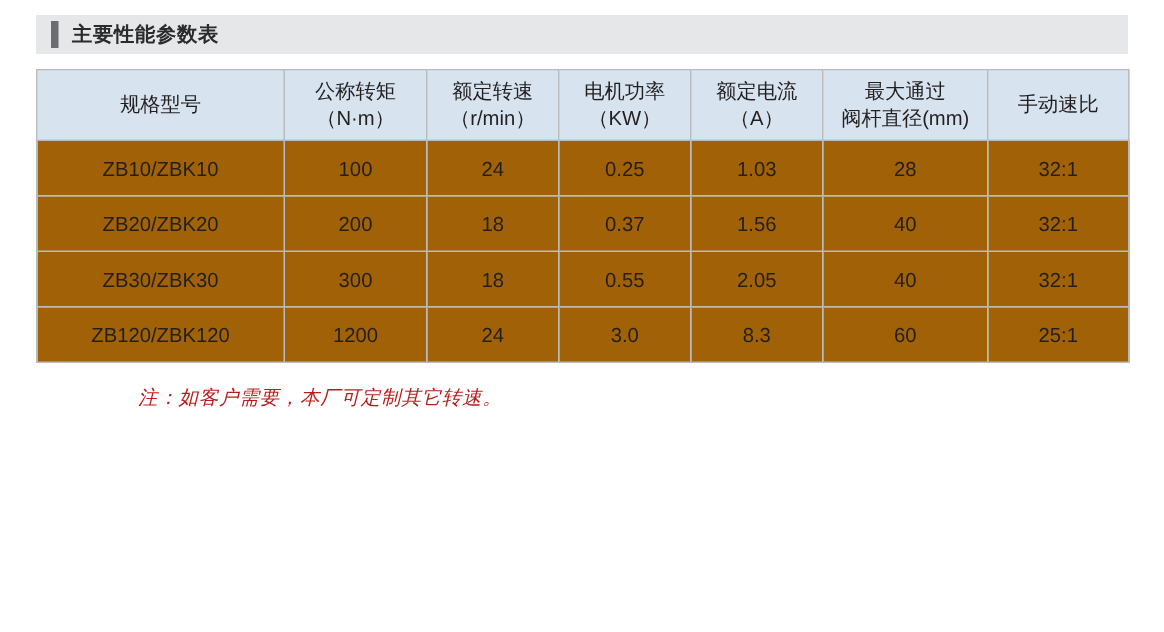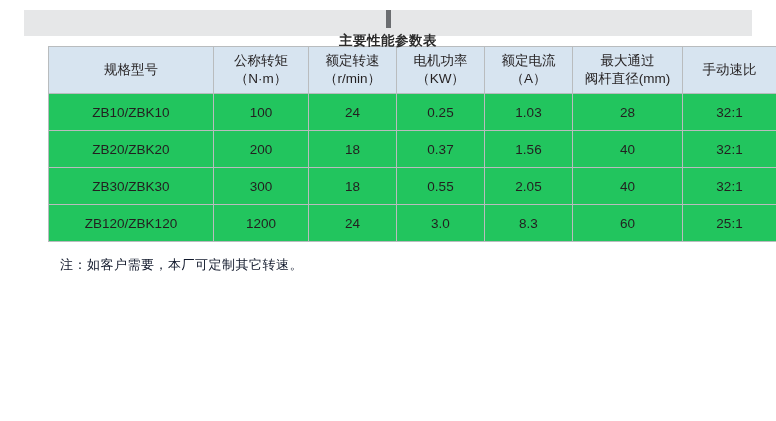--- a/index.html
+++ b/index.html
@@ -20,21 +20,20 @@
     height: 421px;
     box-sizing: border-box;
   }
   
   .title-bar {
     display: flex;
     align-items: center;
     height: 26px;
     margin: 10px 24px 0 24px;
     background: #e6e7e8;
-    flex-direction: column;
   }
   .title-accent {
     width: 5px;
     height: 18px;
     background: #6b6d70;
     margin-left: 10px;
     margin-right: 9px;
     flex: 0 0 auto;
   }
   .title-text {
@@ -45,21 +44,20 @@
     line-height: 26px;
   }
   
   .table-wrap {
     margin: 10px 24px 0 24px;
   }
   table.spec {
     width: 728px;
     border-collapse: collapse;
     table-layout: fixed;
-    margin-left: 24px;
   }
   table.spec th,
   table.spec td {
     border: 1px solid #b9bcbe;
     text-align: center;
     vertical-align: middle;
     font-size: 13.5px;
     color: #231f20;
     padding: 0;
   }
@@ -67,40 +65,41 @@
     background: #d7e4f0;
     height: 46px;
     font-weight: normal;
     line-height: 1.35;
     font-size: 13.5px;
   }
   table.spec thead th .l1 { display: block; }
   table.spec thead th .l2 { display: block; }
   table.spec tbody td {
     height: 36px;
-    background: #22c55e;
+    background: #a16207;
     font-size: 13.5px;
   }
   table.spec tbody tr td:first-child {
     font-size: 13.5px;
   }
   
   col.c0 { width: 165px; }
   col.c1 { width: 95px; }
   col.c2 { width: 88px; }
   col.c3 { width: 88px; }
   col.c4 { width: 88px; }
   col.c5 { width: 110px; }
   col.c6 { width: 94px; }
   
   .note {
-    margin: 14px 0 0 60px;
+    margin: 14px 0 0 92px;
     font-size: 13px;
-    color: #0f172a;
+    color: #b91c1c;
     letter-spacing: 0.5px;
+    font-style: italic;
   }
 </style>
 </head>
 <body>
 
 <div class="page">
 
   <div class="title-bar">
     <span class="title-accent"></span>
     <span class="title-text">主要性能参数表</span>

